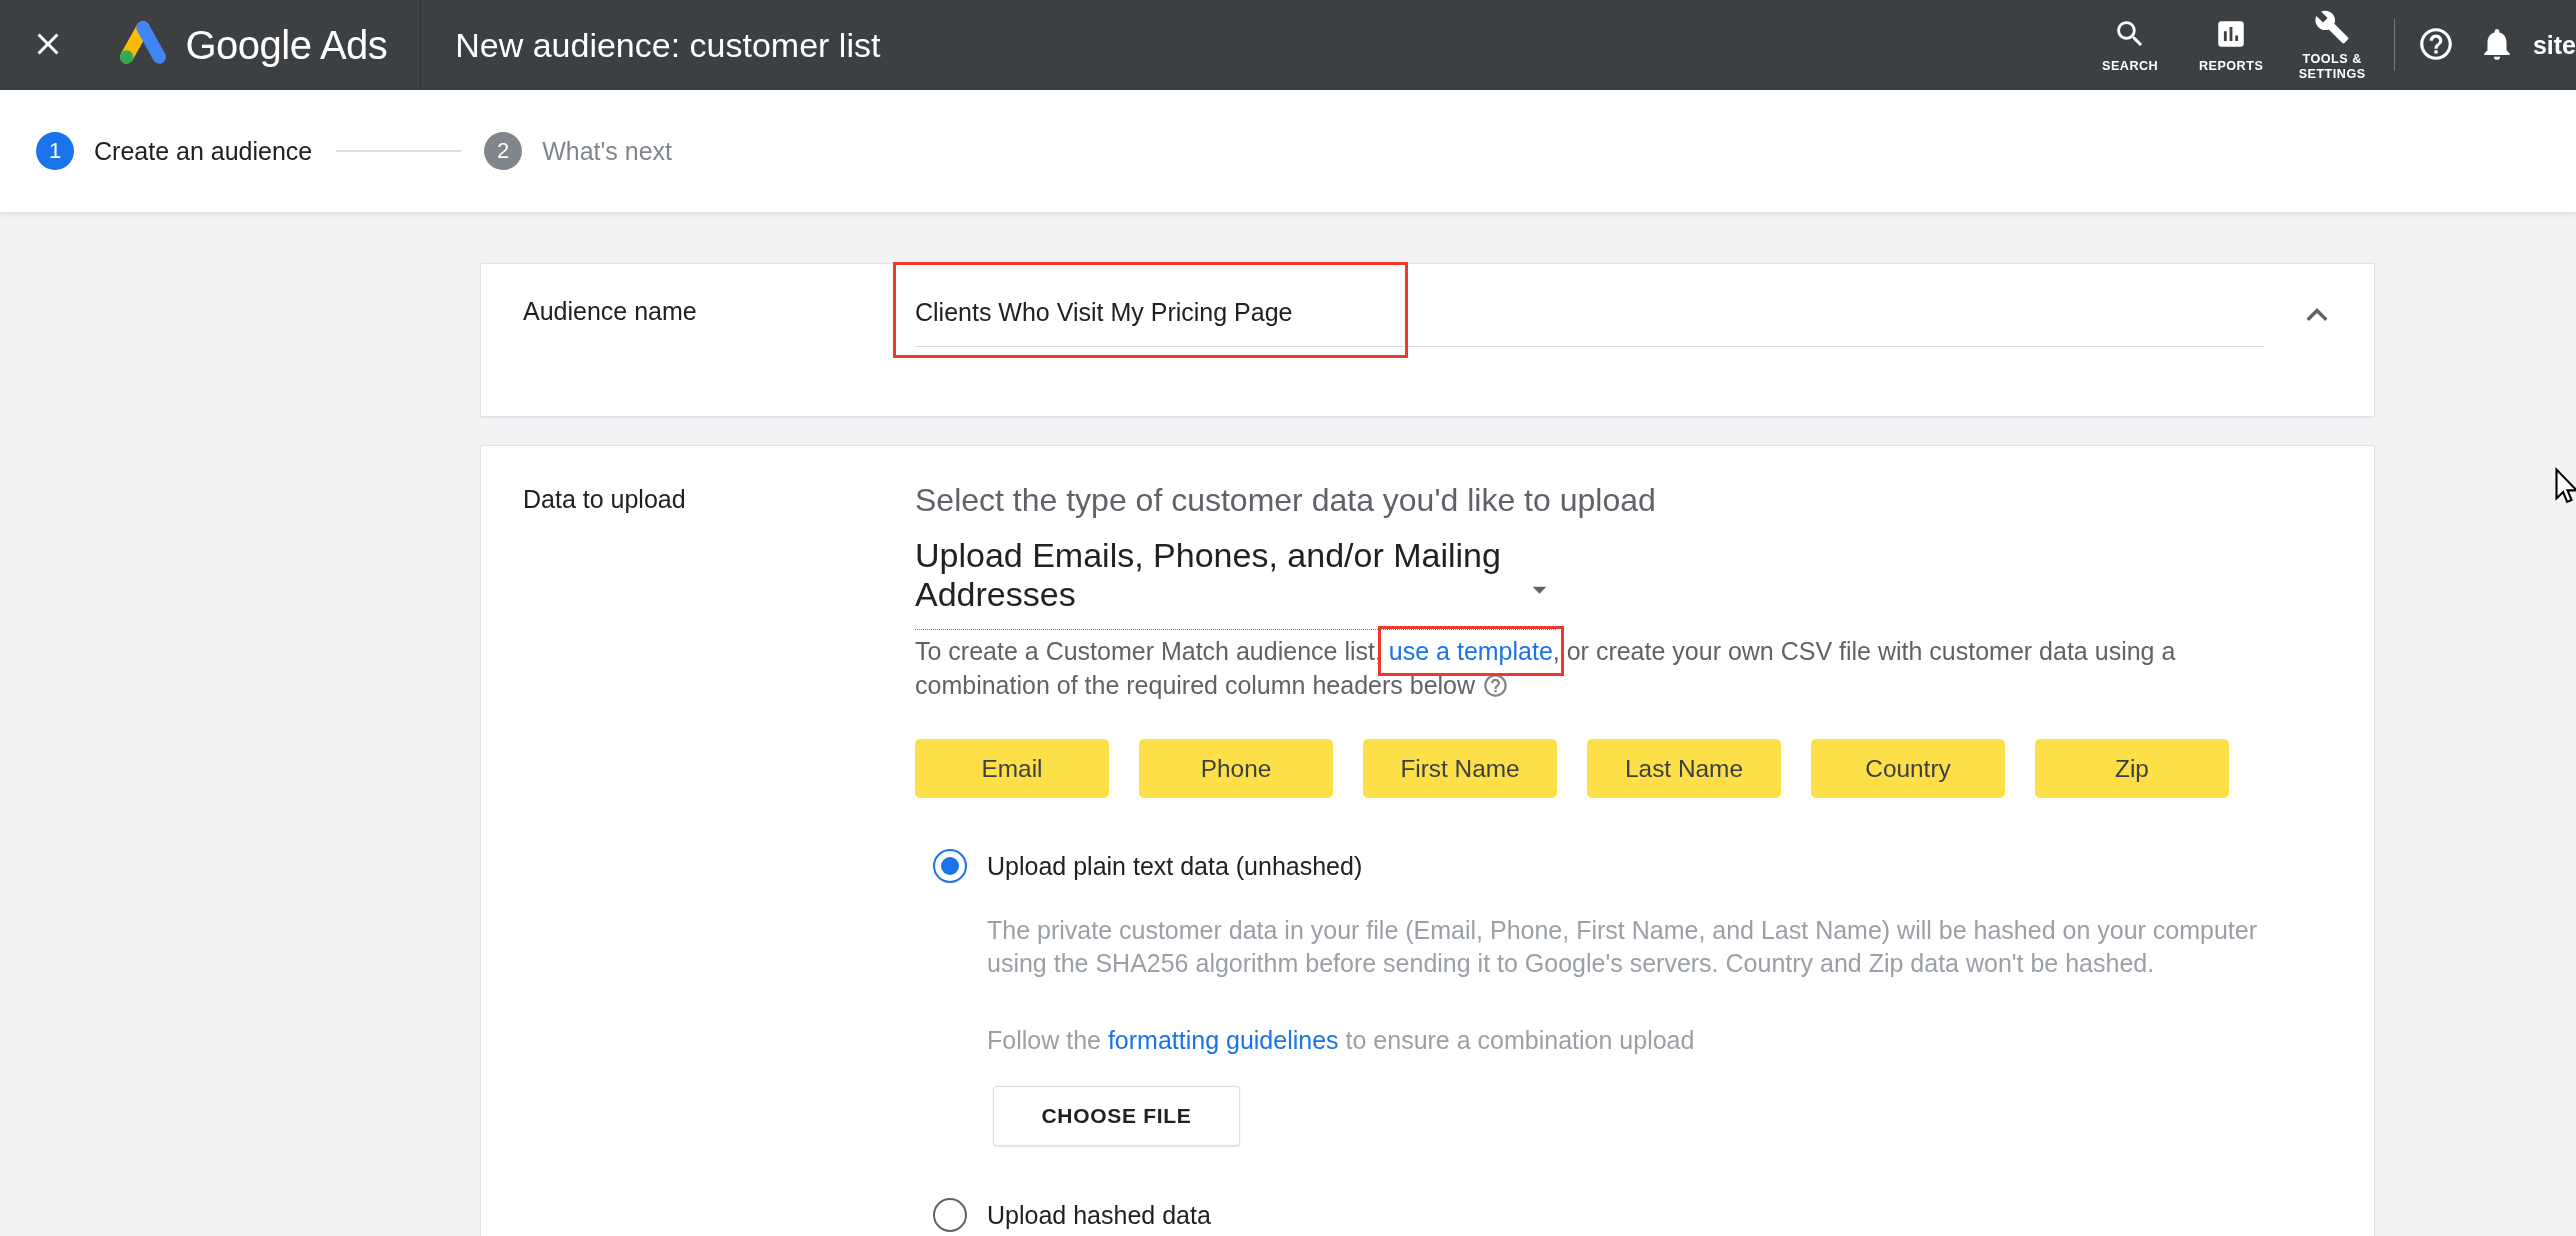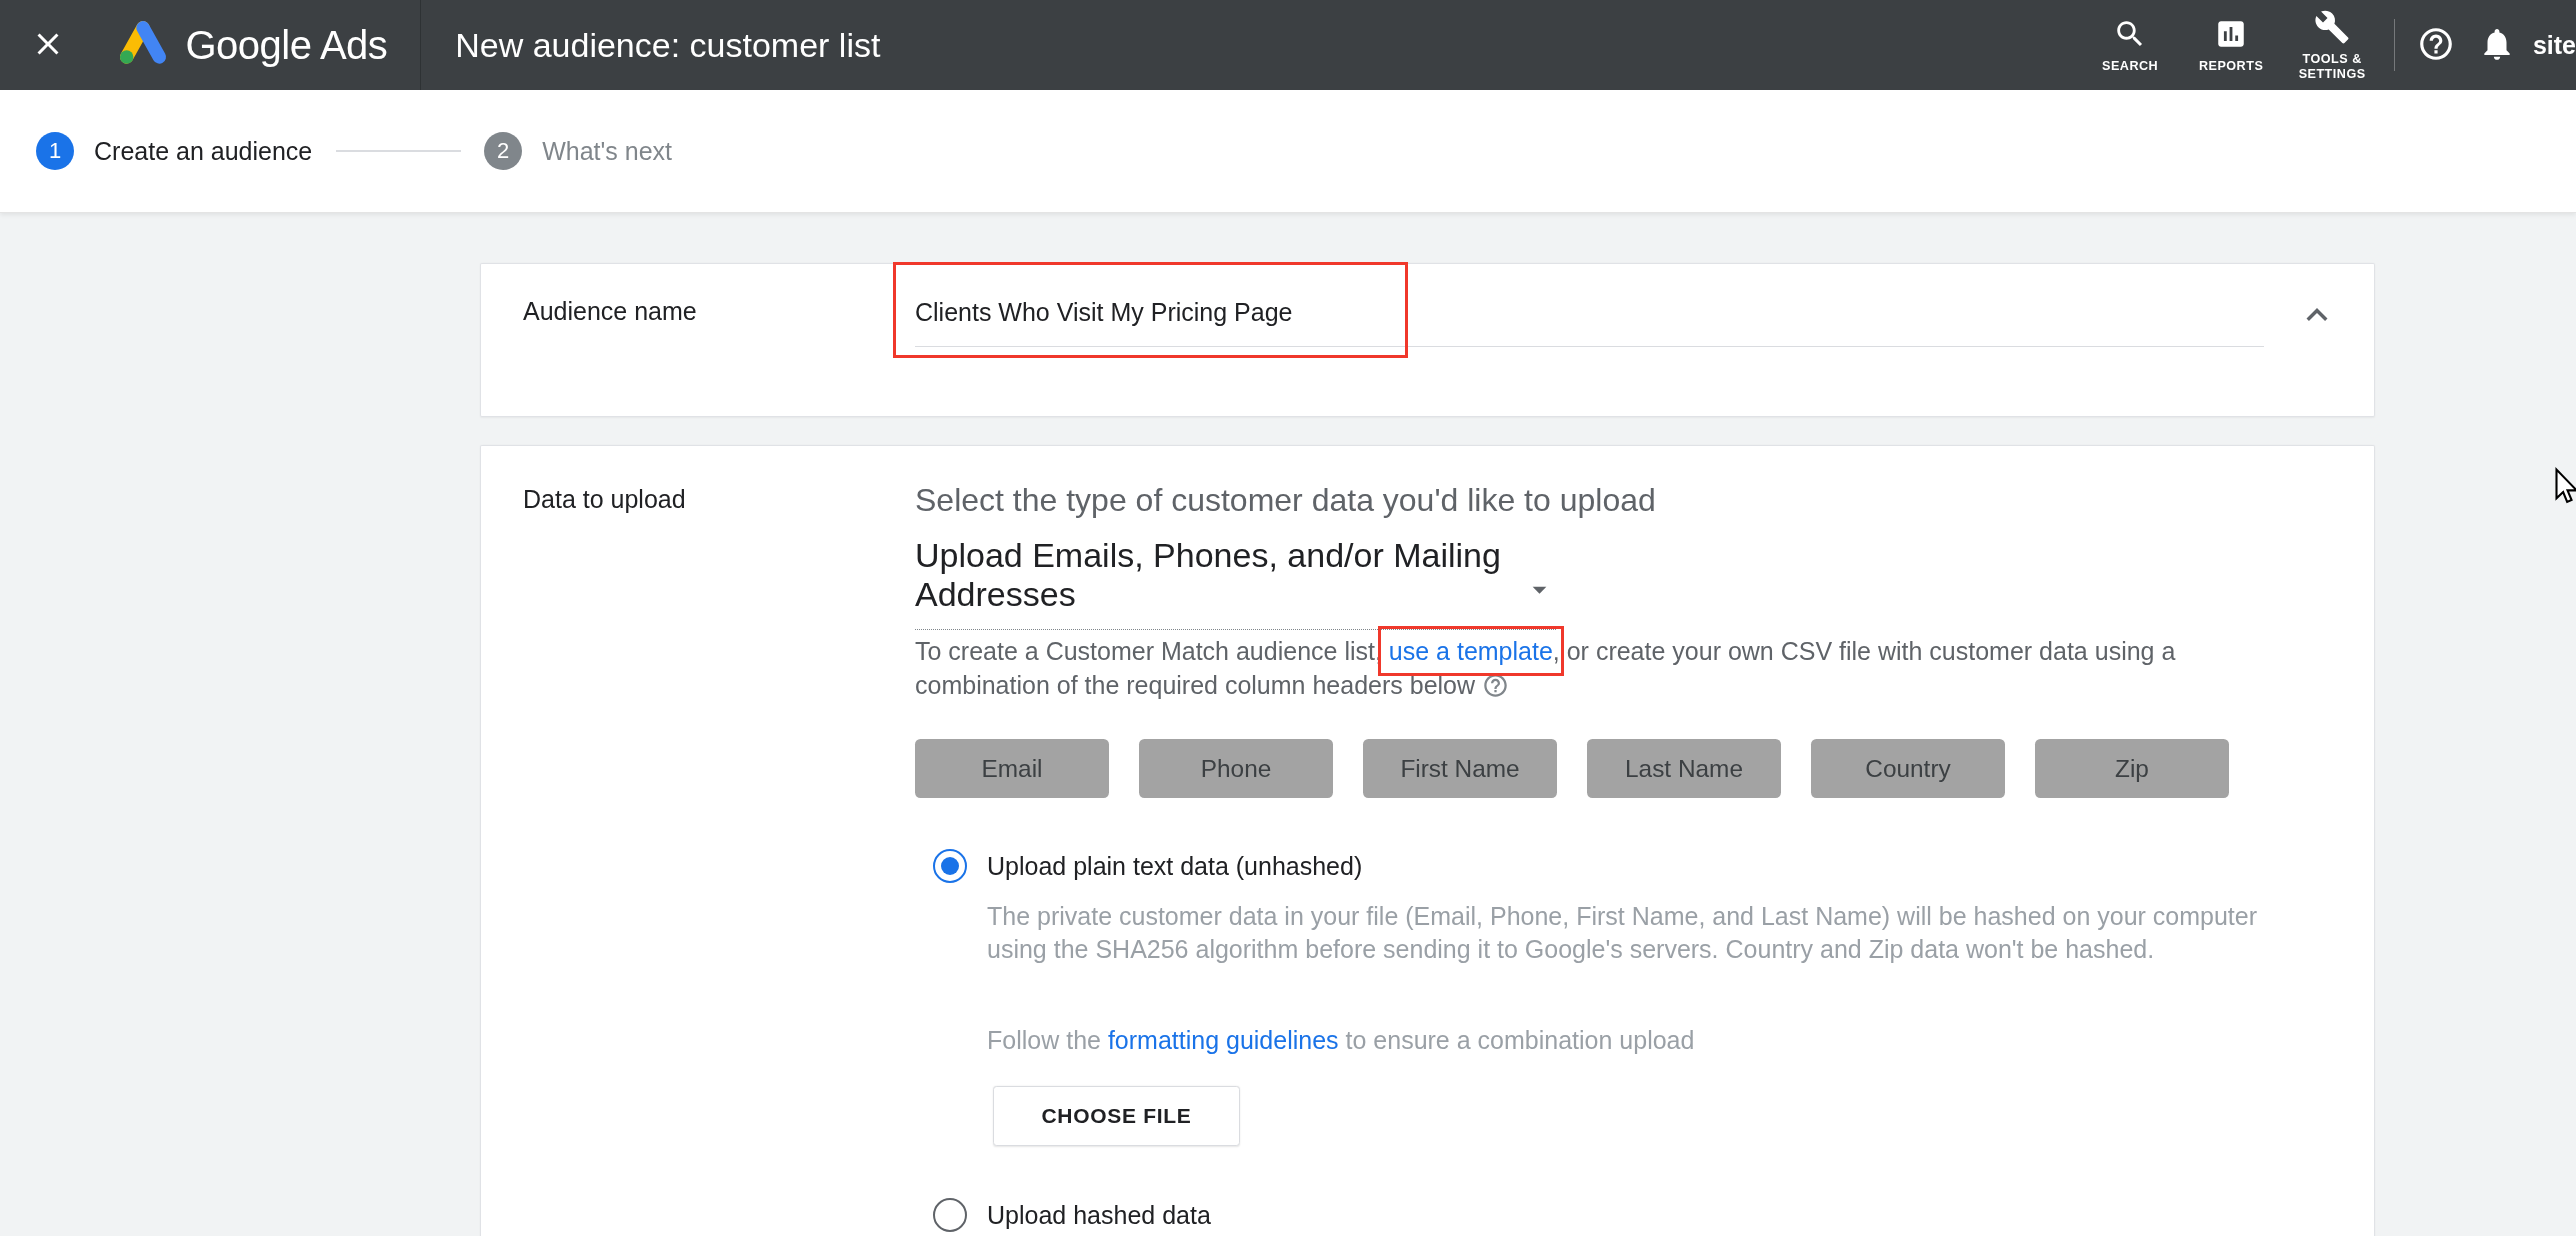--- a/index.html
+++ b/index.html
@@ -90,37 +90,37 @@
   .template-para {
     position:absolute; left:434px; top:188px; width:1382px;
     font-size:25px; line-height:34px; color:#5f6368;
   }
   .blue-link { color:var(--link-blue); cursor:pointer; text-decoration:none; }
   .red-outline { outline:3.6px solid var(--annotation-red); outline-offset:8.1px; }
   .help-circle { display:inline-block; vertical-align:-5.4px; margin-left:7.2px; cursor:pointer; }
 
   .chips-row { position:absolute; left:434px; top:293px; display:flex; gap:30px; }
   .chip {
-    width:194px; height:59px; background:#a3a3a3; border-radius:5.4px;
+    width:194px; height:59px; background:#fde047; border-radius:5.4px;
     display:flex; align-items:center; justify-content:center;
     font-size:24.4px; color:#3c4043;
   }
 
   .radio-row { position:absolute; display:flex; align-items:center; gap:20px; cursor:pointer; }
   .radio-outer {
     width:34px; height:34px; border-radius:50%; flex:0 0 auto;
     display:flex; align-items:center; justify-content:center;
   }
   .radio-outer.selected { border:2.7px solid var(--accent-blue); }
   .radio-outer.unselected { border:2.7px solid #5f6368; }
   .radio-dot { width:18px; height:18px; background:var(--accent-blue); border-radius:50%; }
   .radio-label { font-size:25px; color:#202124; }
 
   .radio-desc {
-    position:absolute; left:506px; top:454px; width:1274px;
+    position:absolute; left:506px; top:468px; width:1274px;
     font-size:25px; line-height:33px; color:#9aa0a6;
   }
   .follow-line { position:absolute; left:506px; top:580px; font-size:25px; color:#9aa0a6; }
 
   .choose-file-btn {
     position:absolute; left:512px; top:640px; width:247px; height:60px;
     background:#fff; border:0.9px solid #dadce0; border-radius:3.6px;
     font-size:21px; font-weight:700; letter-spacing:0.7px; color:#202124;
     display:flex; align-items:center; justify-content:center; cursor:pointer;
     box-shadow:0 0.9px 1.8px rgba(0,0,0,0.1);

